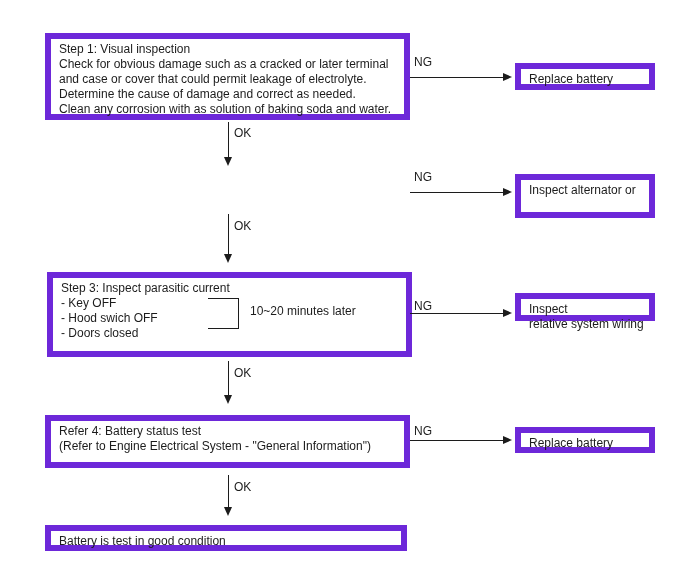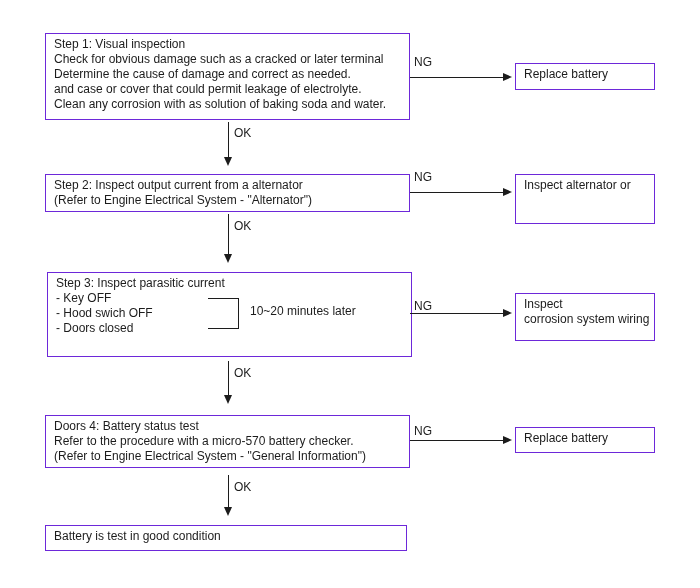--- a/index.html
+++ b/index.html
@@ -3,21 +3,21 @@
 <meta charset="utf-8">
 <style>
   html,body{margin:0;padding:0;background:#ffffff;}
   .canvas{
     position:relative;width:700px;height:588px;background:#ffffff;
     font-family:"Liberation Sans",sans-serif;font-size:12px;line-height:15px;
     color:#1c1c1c;overflow:hidden;
   }
   .box{
     position:absolute;box-sizing:border-box;background:#ffffff;
-    border:1px solid #6d28d9;padding:3px 8px 0 8px;
+    border:6px solid #6d28d9;padding:3px 8px 0 8px;
   }
   .ln{white-space:nowrap;}
   .ln.indent{padding-left:7px;}
   .vline{position:absolute;width:1px;background:#1c1c1c;}
   .hline{position:absolute;height:1px;background:#1c1c1c;}
   .head-down{
     position:absolute;width:0;height:0;
     border-left:4px solid transparent;border-right:4px solid transparent;
     border-top:9px solid #1c1c1c;
   }
@@ -33,47 +33,43 @@
   }
 </style>
 </head>
 <body>
 
 <div class="canvas">
 
   <div class="box" style="left:45px;top:33px;width:365px;height:87px;">
     <div class="ln">Step 1: Visual inspection</div>
     <div class="ln">Check for obvious damage such as a cracked or later terminal</div>
+    <div class="ln">and case or cover that could permit leakage of electrolyte.</div>
     <div class="ln">Determine the cause of damage and correct as needed.</div>
-    <div class="ln">and case or cover that could permit leakage of electrolyte.</div>
     <div class="ln">Clean any corrosion with as solution of baking soda and water.</div>
   </div>
 
   <span class="lbl" style="left:414px;top:55px;">NG</span>
   <div class="hline" style="left:410px;top:77px;width:93px;"></div>
   <div class="head-right" style="left:503px;top:73px;"></div>
 
   <div class="box" style="left:515px;top:63px;width:140px;height:27px;">
     <div class="ln">Replace battery</div>
   </div>
 
   <div class="vline" style="left:228px;top:122px;height:35px;"></div>
   <div class="head-down" style="left:224px;top:157px;"></div>
   <span class="lbl" style="left:234px;top:126px;">OK</span>
 
-  <div class="box" style="left:45px;top:174px;width:365px;height:38px;">
-    <div class="ln">Step 2: Inspect output current from a alternator</div>
-    <div class="ln">(Refer to Engine Electrical System - "Alternator")</div>
-  </div>
 
   <span class="lbl" style="left:414px;top:170px;">NG</span>
   <div class="hline" style="left:410px;top:192px;width:93px;"></div>
   <div class="head-right" style="left:503px;top:188px;"></div>
 
-  <div class="box" style="left:515px;top:174px;width:140px;height:50px;">
+  <div class="box" style="left:515px;top:174px;width:140px;height:44px;">
     <div class="ln">Inspect alternator or</div>
   </div>
 
   <div class="vline" style="left:228px;top:214px;height:40px;"></div>
   <div class="head-down" style="left:224px;top:254px;"></div>
   <span class="lbl" style="left:234px;top:219px;">OK</span>
 
   <div class="box" style="left:47px;top:272px;width:365px;height:85px;">
     <div class="ln">Step 3: Inspect parasitic current</div>
     <div class="ln">- Key OFF</div>
@@ -81,32 +77,31 @@
     <div class="ln">- Doors closed</div>
   </div>
 
   <div class="bracket" style="left:208px;top:298px;width:31px;height:31px;"></div>
   <span class="lbl" style="left:250px;top:304px;">10~20 minutes later</span>
 
   <span class="lbl" style="left:414px;top:299px;">NG</span>
   <div class="hline" style="left:410px;top:313px;width:93px;"></div>
   <div class="head-right" style="left:503px;top:309px;"></div>
 
-  <div class="box" style="left:515px;top:293px;width:140px;height:48px;">
+  <div class="box" style="left:515px;top:293px;width:140px;height:28px;">
     <div class="ln">Inspect</div>
-    <div class="ln">corrosion system wiring</div>
+    <div class="ln">relative system wiring</div>
   </div>
 
   <div class="vline" style="left:228px;top:361px;height:34px;"></div>
   <div class="head-down" style="left:224px;top:395px;"></div>
   <span class="lbl" style="left:234px;top:366px;">OK</span>
 
   <div class="box" style="left:45px;top:415px;width:365px;height:53px;">
-    <div class="ln">Doors 4: Battery status test</div>
-    <div class="ln">Refer to the procedure with a micro-570 battery checker.</div>
+    <div class="ln">Refer 4: Battery status test</div>
     <div class="ln">(Refer to Engine Electrical System - "General Information")</div>
   </div>
 
   <span class="lbl" style="left:414px;top:424px;">NG</span>
   <div class="hline" style="left:410px;top:440px;width:93px;"></div>
   <div class="head-right" style="left:503px;top:436px;"></div>
 
   <div class="box" style="left:515px;top:427px;width:140px;height:26px;">
     <div class="ln">Replace battery</div>
   </div>

